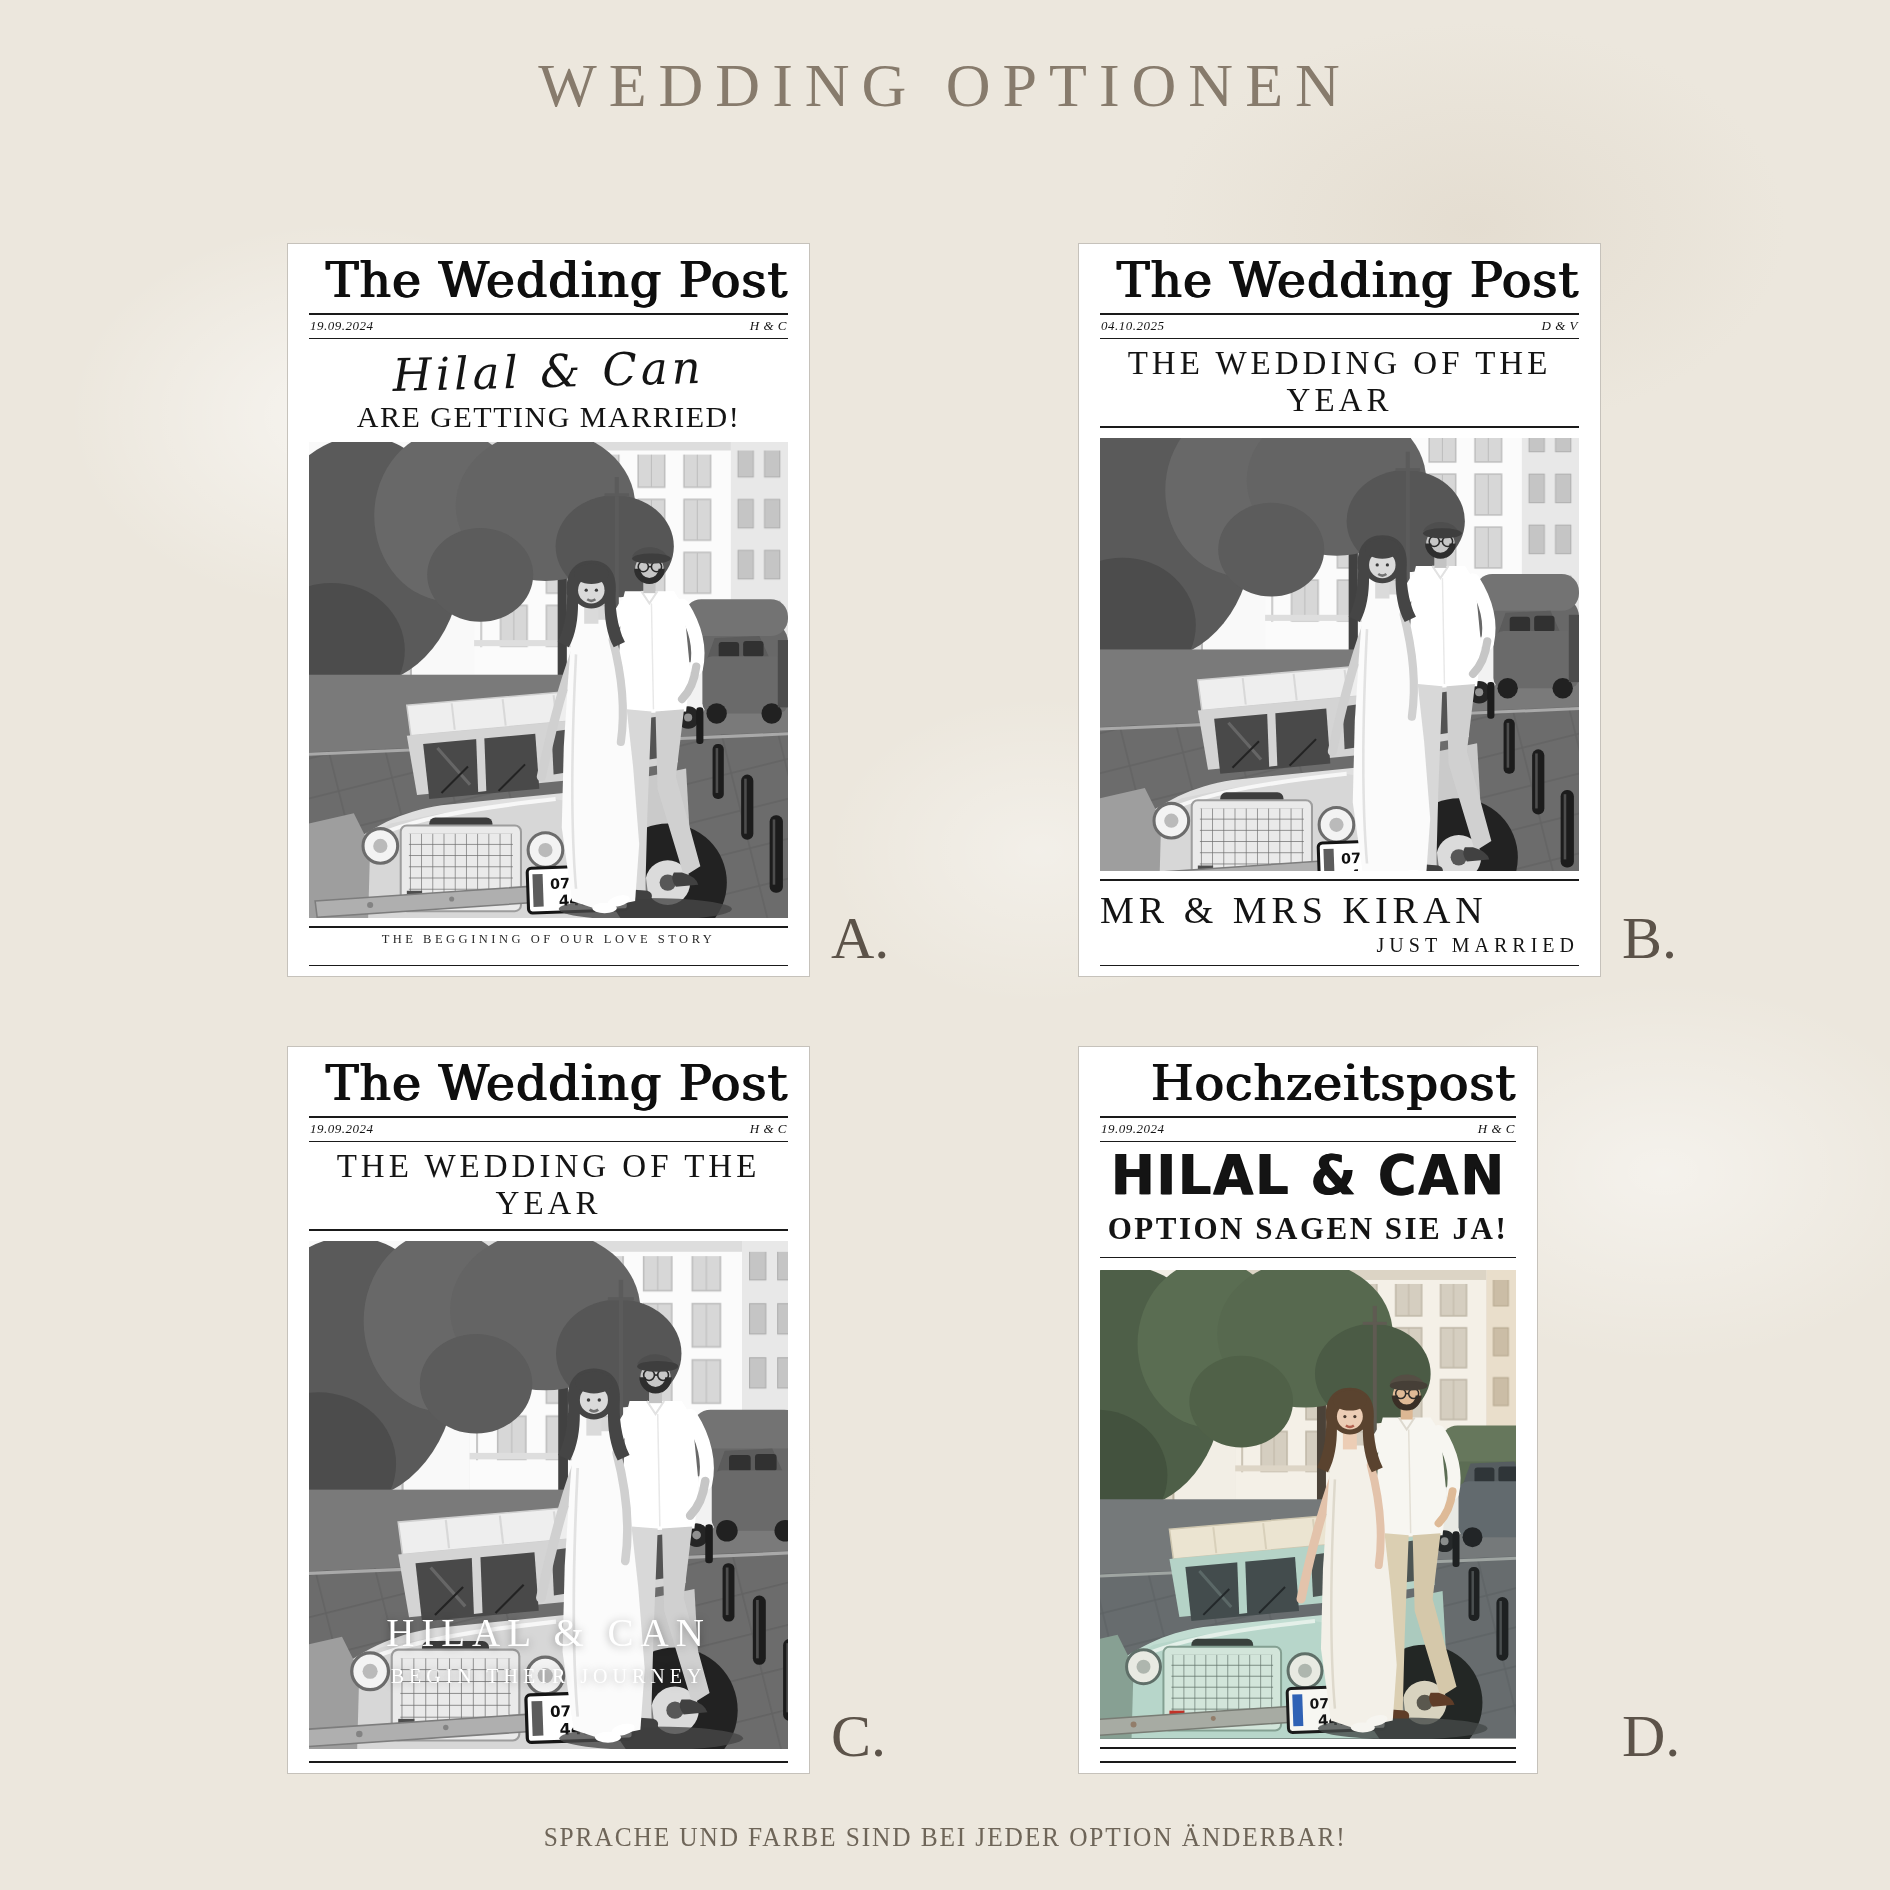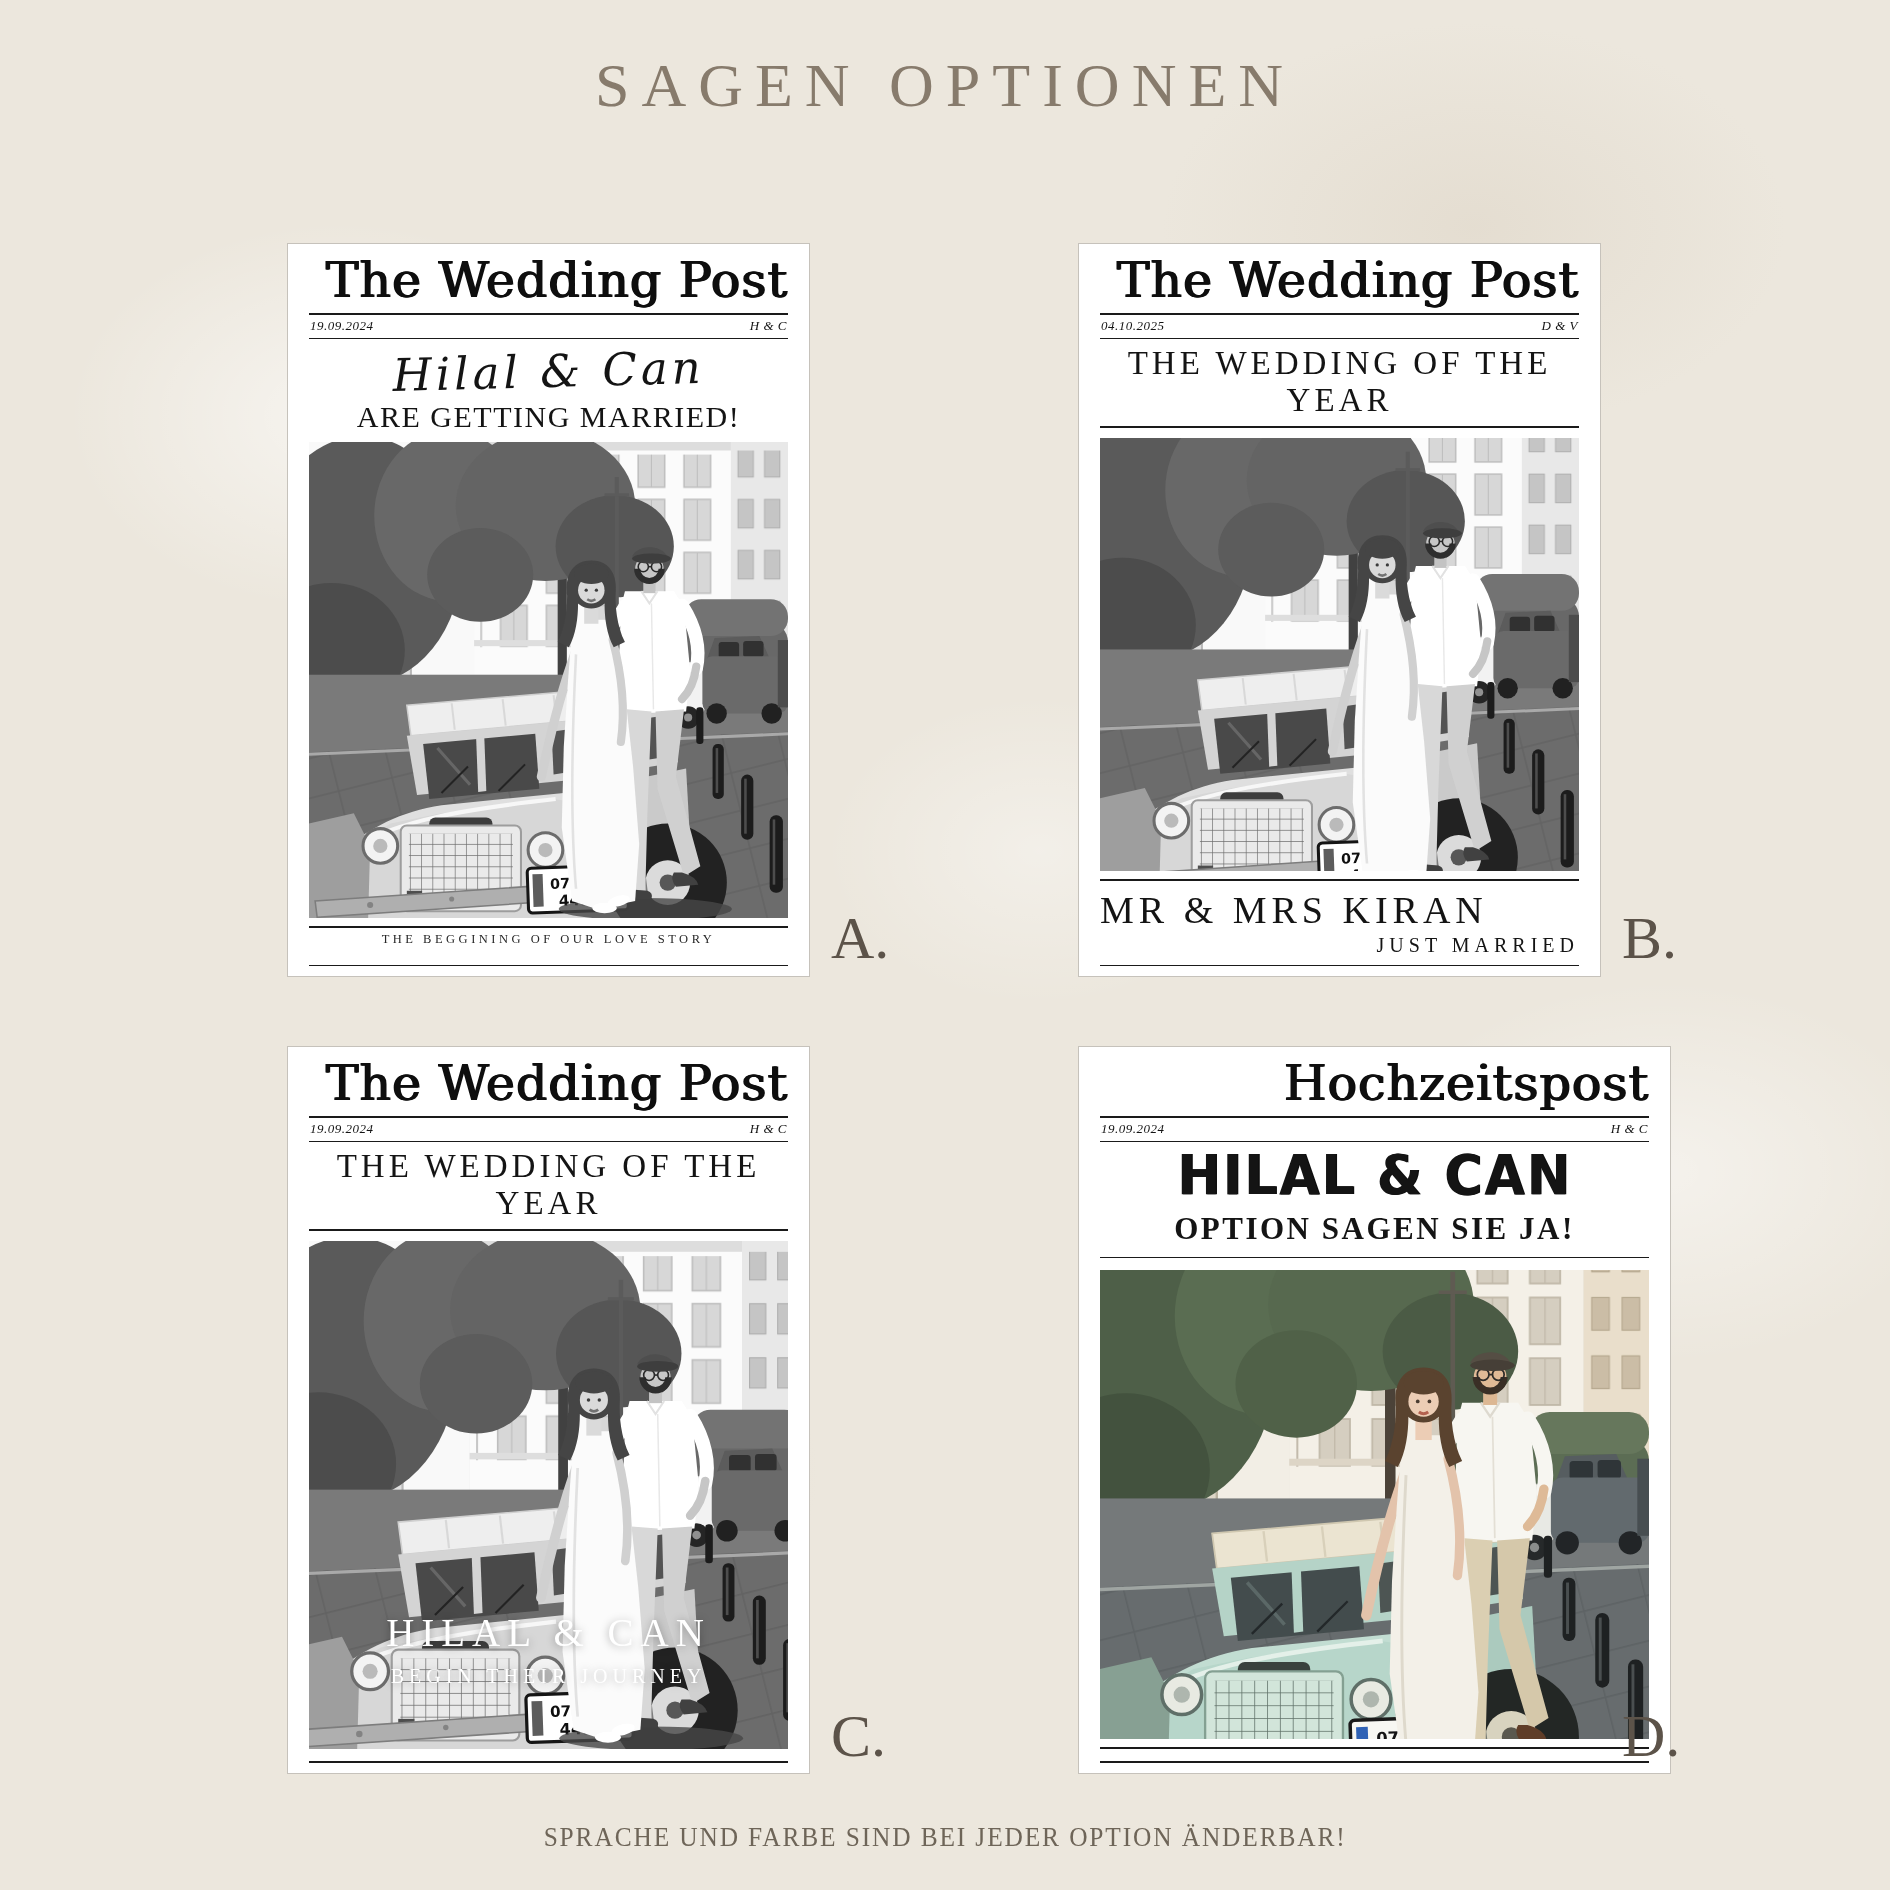--- a/index.html
+++ b/index.html
@@ -251,21 +251,21 @@
         <circle cx="282" cy="147" r="1.6" fill="#4a3b30"></circle>
     <path d="M273,156 q4,3 8,0" stroke="#b2614f" stroke-width="2.5" fill="none"></path>
     <ellipse cx="290" cy="459" rx="12" ry="5" fill="#f6f5f0"></ellipse>
     <ellipse cx="304" cy="452" rx="11" ry="5" fill="#f6f5f0" transform="rotate(-14 304 452)"></ellipse>
   </g>
 </defs>
 </svg>
 
 <div class="canvas">
 
-  <h1 class="page-title">SAGEN OPTIONEN</h1>
+  <h1 class="page-title">WEDDING OPTIONEN</h1>
 
   <article class="card" style="left:287px;top:243px;width:523px;height:734px;">
     <h2 class="masthead">The Wedding Post</h2>
     <div class="rule"></div>
     <div class="daterow">
       <span>19.09.2024</span>
       <span>H &amp; C</span>
     </div>
     <div class="rule rule--thin"></div>
     <div class="script">Hilal &amp; Can</div>
@@ -319,21 +319,21 @@
         </svg>
       <div class="overlay">
         <div class="ov-title">HILAL &amp; CAN</div>
         <div class="ov-sub">BEGIN THEIR JOURNEY</div>
       </div>
     </div>
     <div class="rule mt12"></div>
   </article>
   <div class="opt-label" style="left:831px;top:1706px;">C.</div>
 
-  <article class="card" style="left:1078px;top:1046px;width:593px;height:728px;">
+  <article class="card" style="left:1078px;top:1046px;width:460px;height:728px;">
     <h2 class="masthead">Hochzeitspost</h2>
     <div class="rule"></div>
     <div class="daterow">
       <span>19.09.2024</span>
       <span>H &amp; C</span>
     </div>
     <div class="rule rule--thin"></div>
     <div class="bold-names">HILAL &amp; CAN</div>
     <div class="subheadline-d">OPTION SAGEN SIE JA!</div>
     <div class="rule rule--thin"></div>

